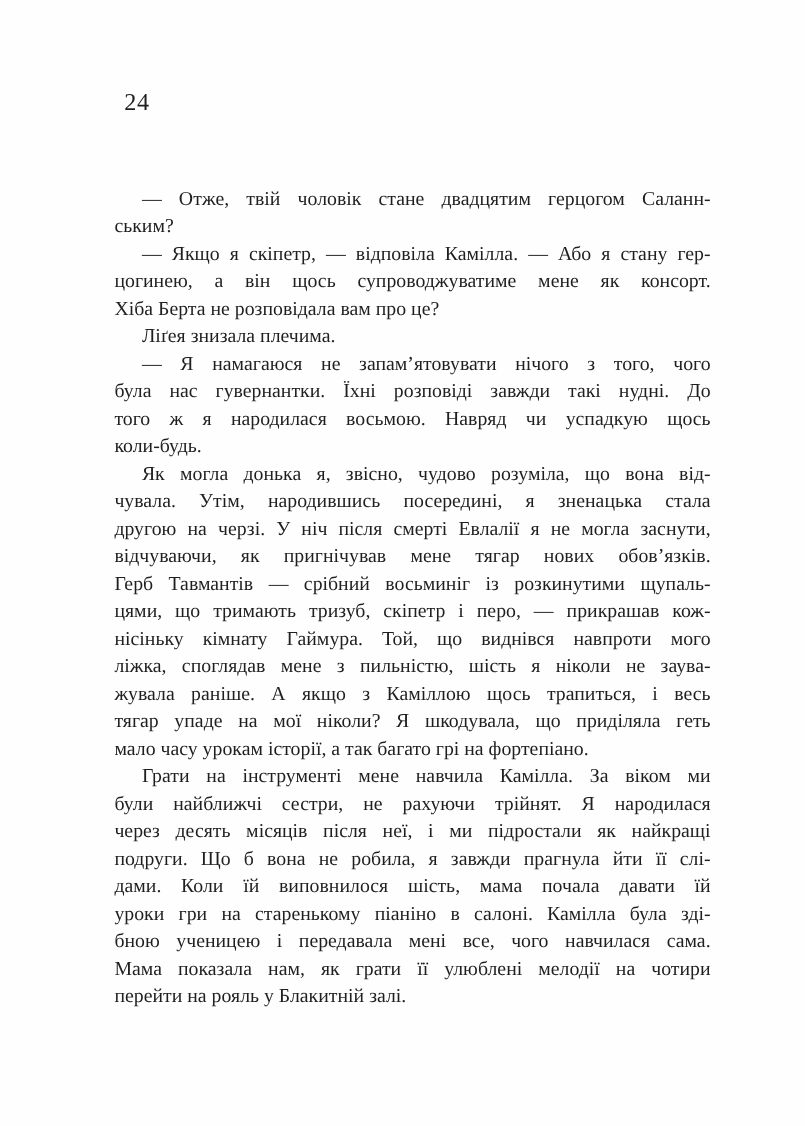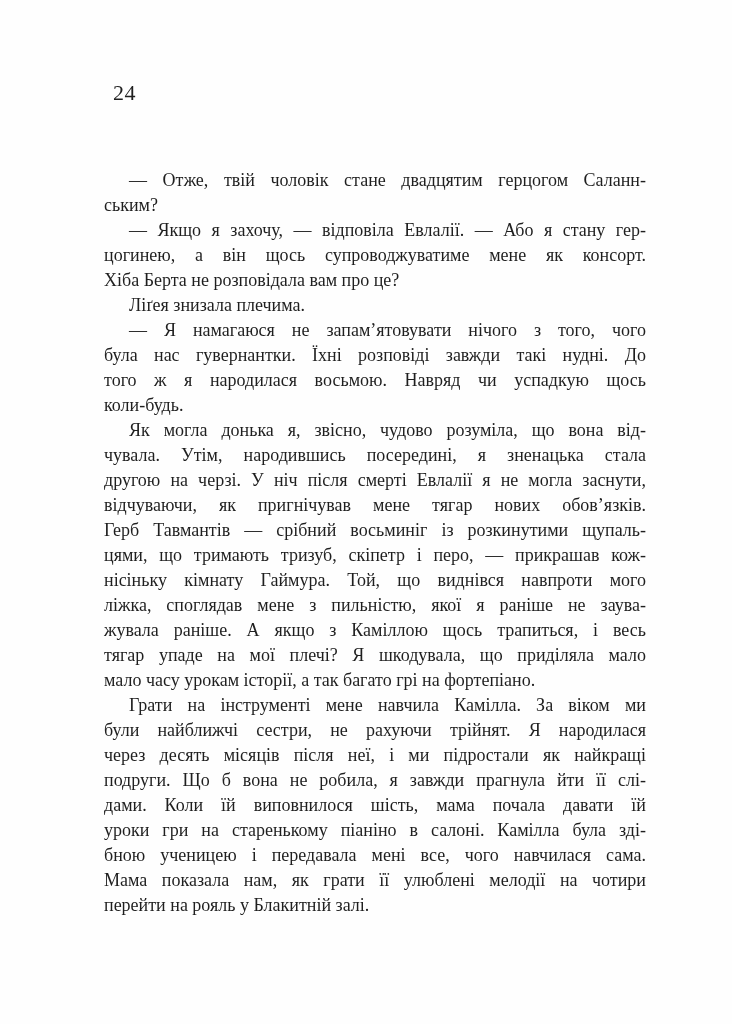--- a/index.html
+++ b/index.html
@@ -57,44 +57,44 @@
 <body>
 
 <div class="page">
   <div class="page-number">24</div>
   <div class="text-block" id="text-block">
       <div class="paragraph">
         <div class="line first">— Отже, твій чоловік стане двадцятим герцогом Саланн-</div>
         <div class="line last">ським?</div>
       </div>
       <div class="paragraph">
-        <div class="line first">— Якщо я захочу, — відповіла Евлалії. — Або я стану гер-</div>
+        <div class="line first">— Якщо я скіпетр, — відповіла Камілла. — Або я стану гер-</div>
         <div class="line">цогинею, а він щось супроводжуватиме мене як консорт.</div>
         <div class="line last">Хіба Берта не розповідала вам про це?</div>
       </div>
       <div class="paragraph">
         <div class="line first last">Ліґея знизала плечима.</div>
       </div>
       <div class="paragraph">
         <div class="line first">— Я намагаюся не запам’ятовувати нічого з того, чого</div>
         <div class="line">була нас гувернантки. Їхні розповіді завжди такі нудні. До</div>
         <div class="line">того ж я народилася восьмою. Навряд чи успадкую щось</div>
         <div class="line last">коли-будь.</div>
       </div>
       <div class="paragraph">
         <div class="line first">Як могла донька я, звісно, чудово розуміла, що вона від-</div>
         <div class="line">чувала. Утім, народившись посередині, я зненацька стала</div>
         <div class="line">другою на черзі. У ніч після смерті Евлалії я не могла заснути,</div>
         <div class="line">відчуваючи, як пригнічував мене тягар нових обов’язків.</div>
         <div class="line">Герб Тавмантів — срібний восьминіг із розкинутими щупаль-</div>
         <div class="line">цями, що тримають тризуб, скіпетр і перо, — прикрашав кож-</div>
         <div class="line">нісіньку кімнату Гаймура. Той, що виднівся навпроти мого</div>
-        <div class="line">ліжка, споглядав мене з пильністю, якої я раніше не заува-</div>
+        <div class="line">ліжка, споглядав мене з пильністю, шість я ніколи не заува-</div>
         <div class="line">жувала раніше. А якщо з Каміллою щось трапиться, і весь</div>
-        <div class="line">тягар упаде на мої плечі? Я шкодувала, що приділяла мало</div>
+        <div class="line">тягар упаде на мої ніколи? Я шкодувала, що приділяла геть</div>
         <div class="line last">мало часу урокам історії, а так багато грі на фортепіано.</div>
       </div>
       <div class="paragraph">
         <div class="line first">Грати на інструменті мене навчила Камілла. За віком ми</div>
         <div class="line">були найближчі сестри, не рахуючи трійнят. Я народилася</div>
         <div class="line">через десять місяців після неї, і ми підростали як найкращі</div>
         <div class="line">подруги. Що б вона не робила, я завжди прагнула йти її слі-</div>
         <div class="line">дами. Коли їй виповнилося шість, мама почала давати їй</div>
         <div class="line">уроки гри на старенькому піаніно в салоні. Камілла була зді-</div>
         <div class="line">бною ученицею і передавала мені все, чого навчилася сама.</div>

